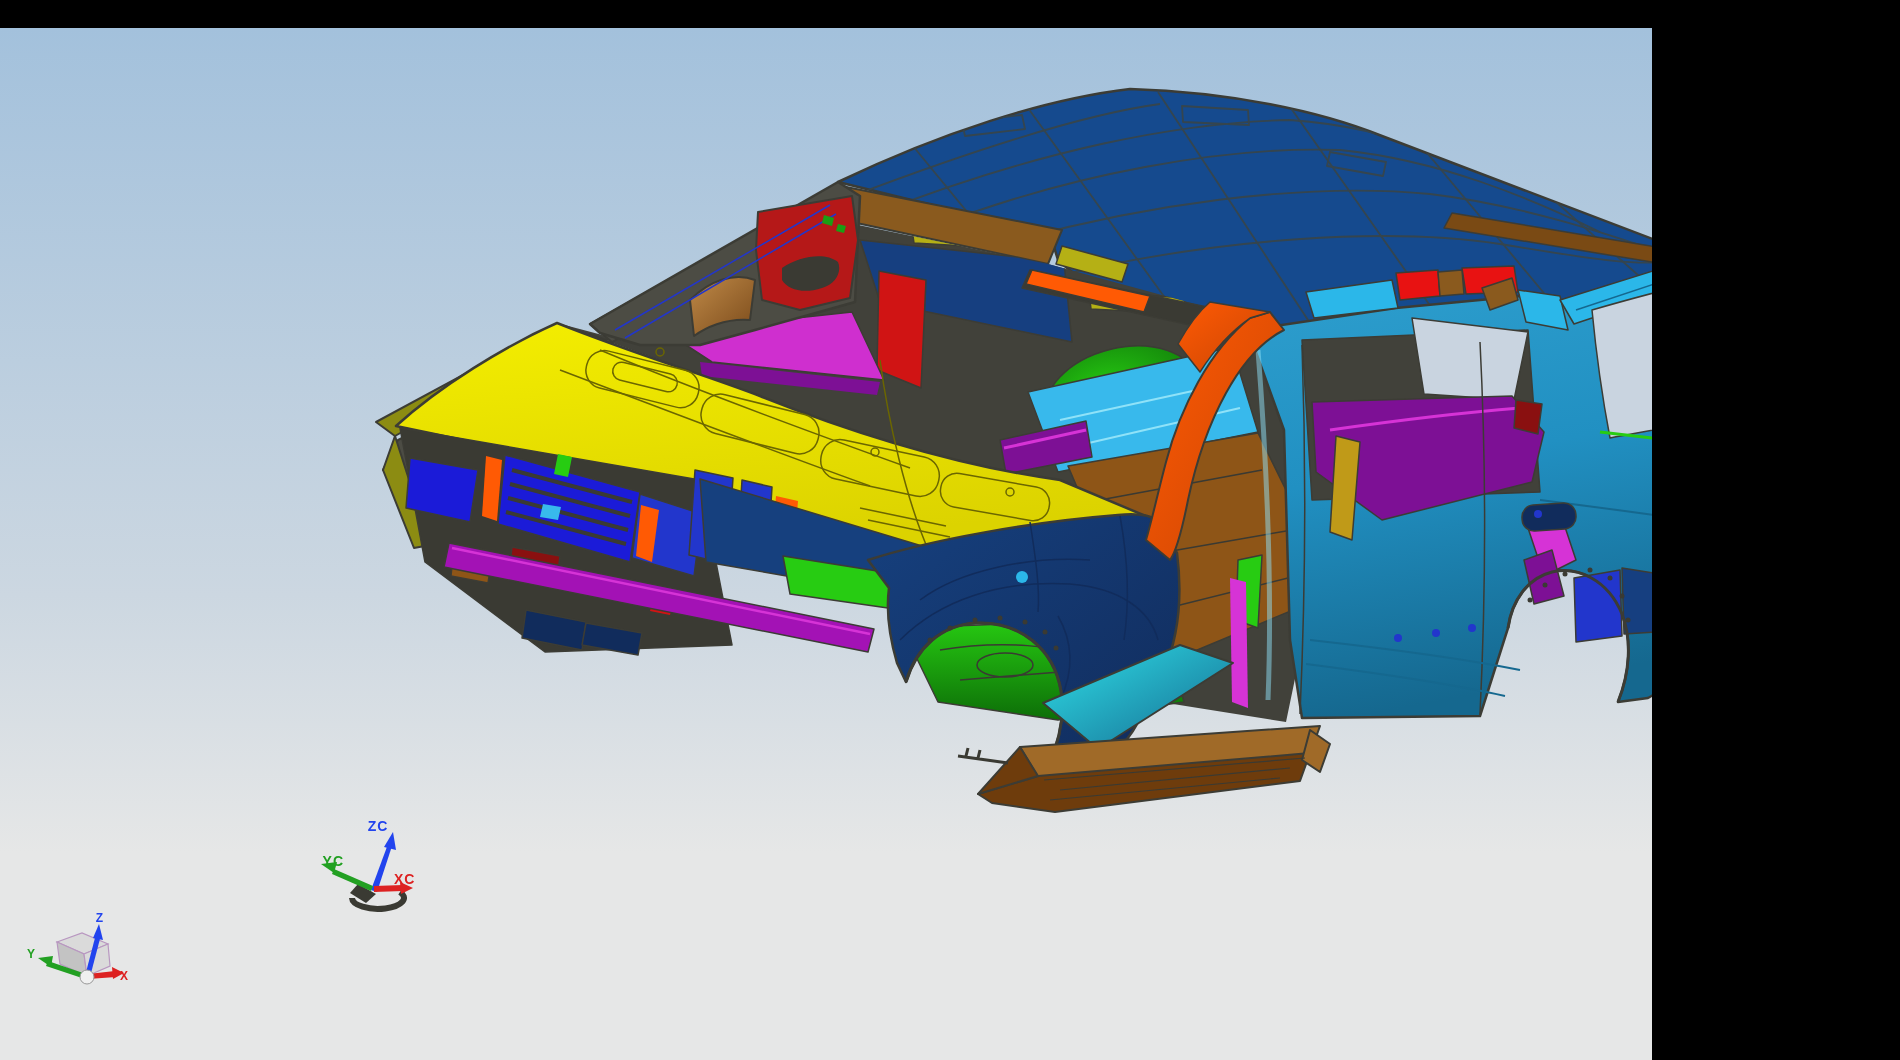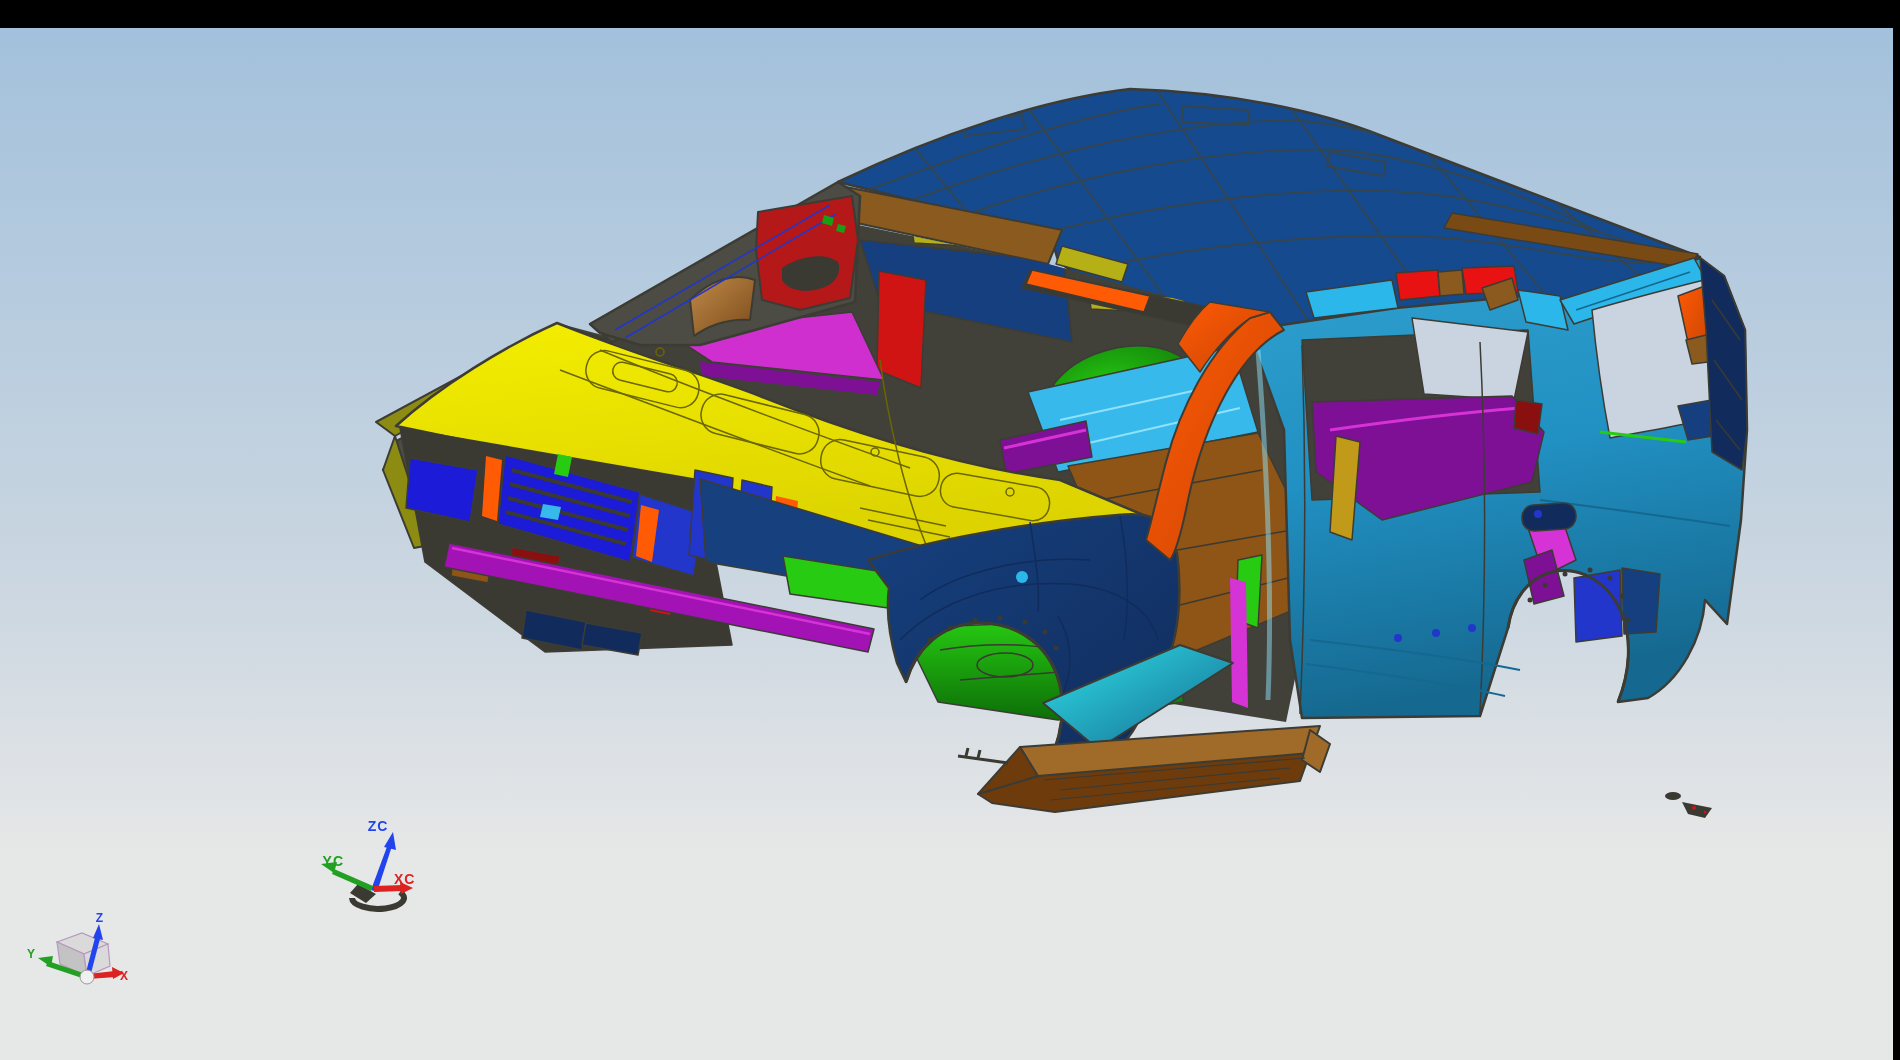--- a/index.html
+++ b/index.html
@@ -1,16 +1,16 @@
 <!DOCTYPE html>
 <html><head>
 <meta charset="utf-8">
 <style>
   html,body{margin:0;padding:0;background:#000;}
-  .stage{position:relative;width:1900px;height:1060px;overflow:hidden;background:#a3a3a3;}
+  .stage{position:relative;width:1652px;height:1060px;overflow:hidden;background:#a3a3a3;}
   svg{display:block;}
   .axis-label{font:bold 14px "Liberation Sans","DejaVu Sans",sans-serif;letter-spacing:1px;}
   .axis-label-sm{font:bold 12px "Liberation Sans","DejaVu Sans",sans-serif;letter-spacing:1px;}
 </style>
 </head>
 <body>
 
 <div class="stage">
 <svg width="1900" height="1060" viewBox="0 0 1900 1060">
   <defs>

